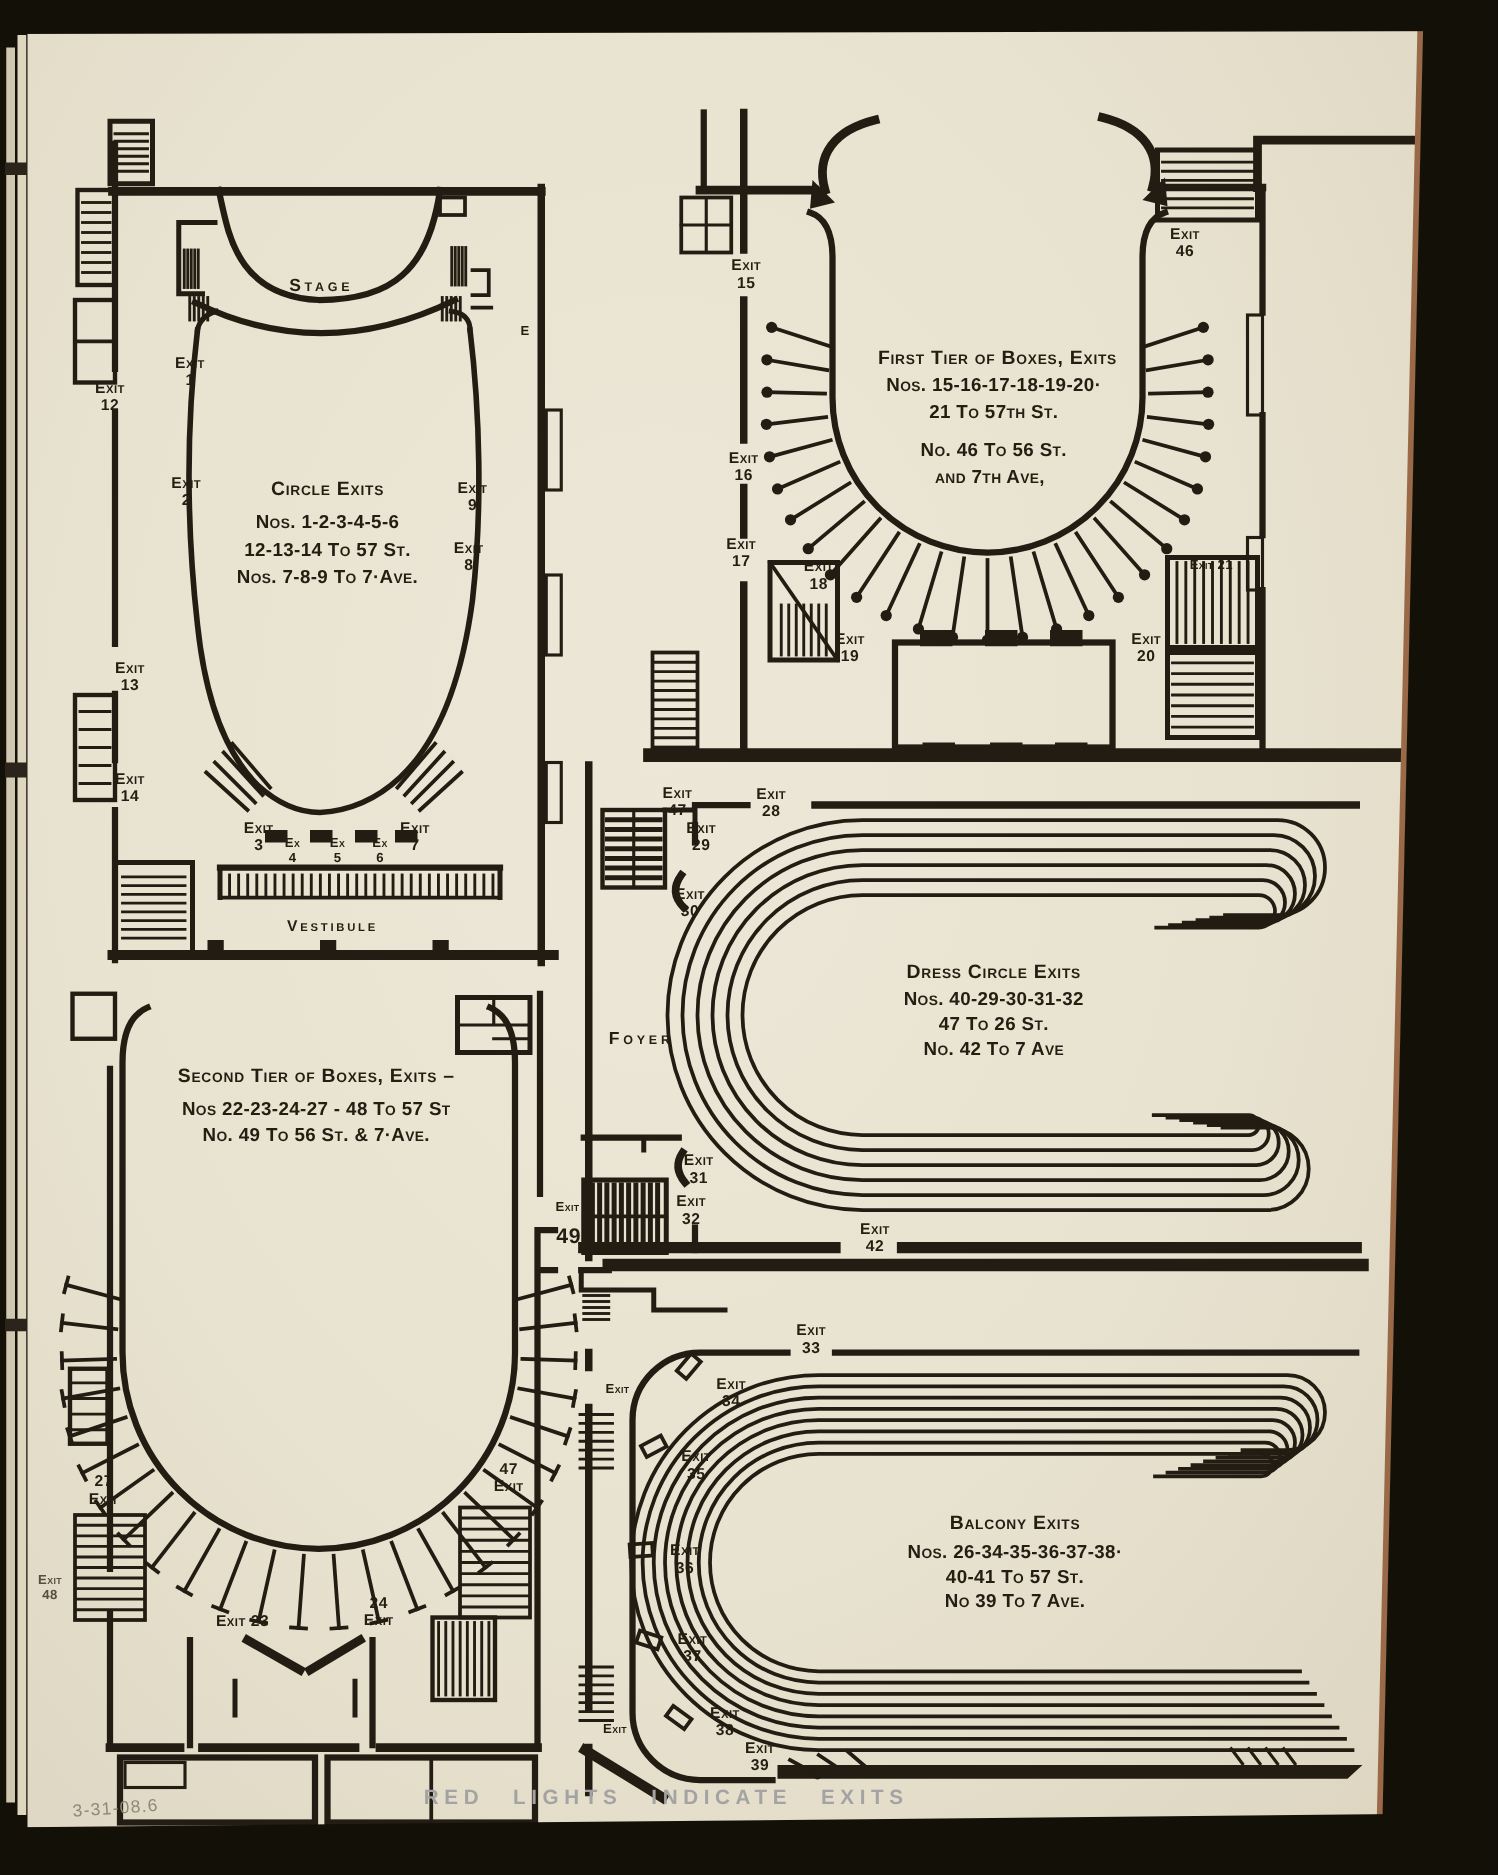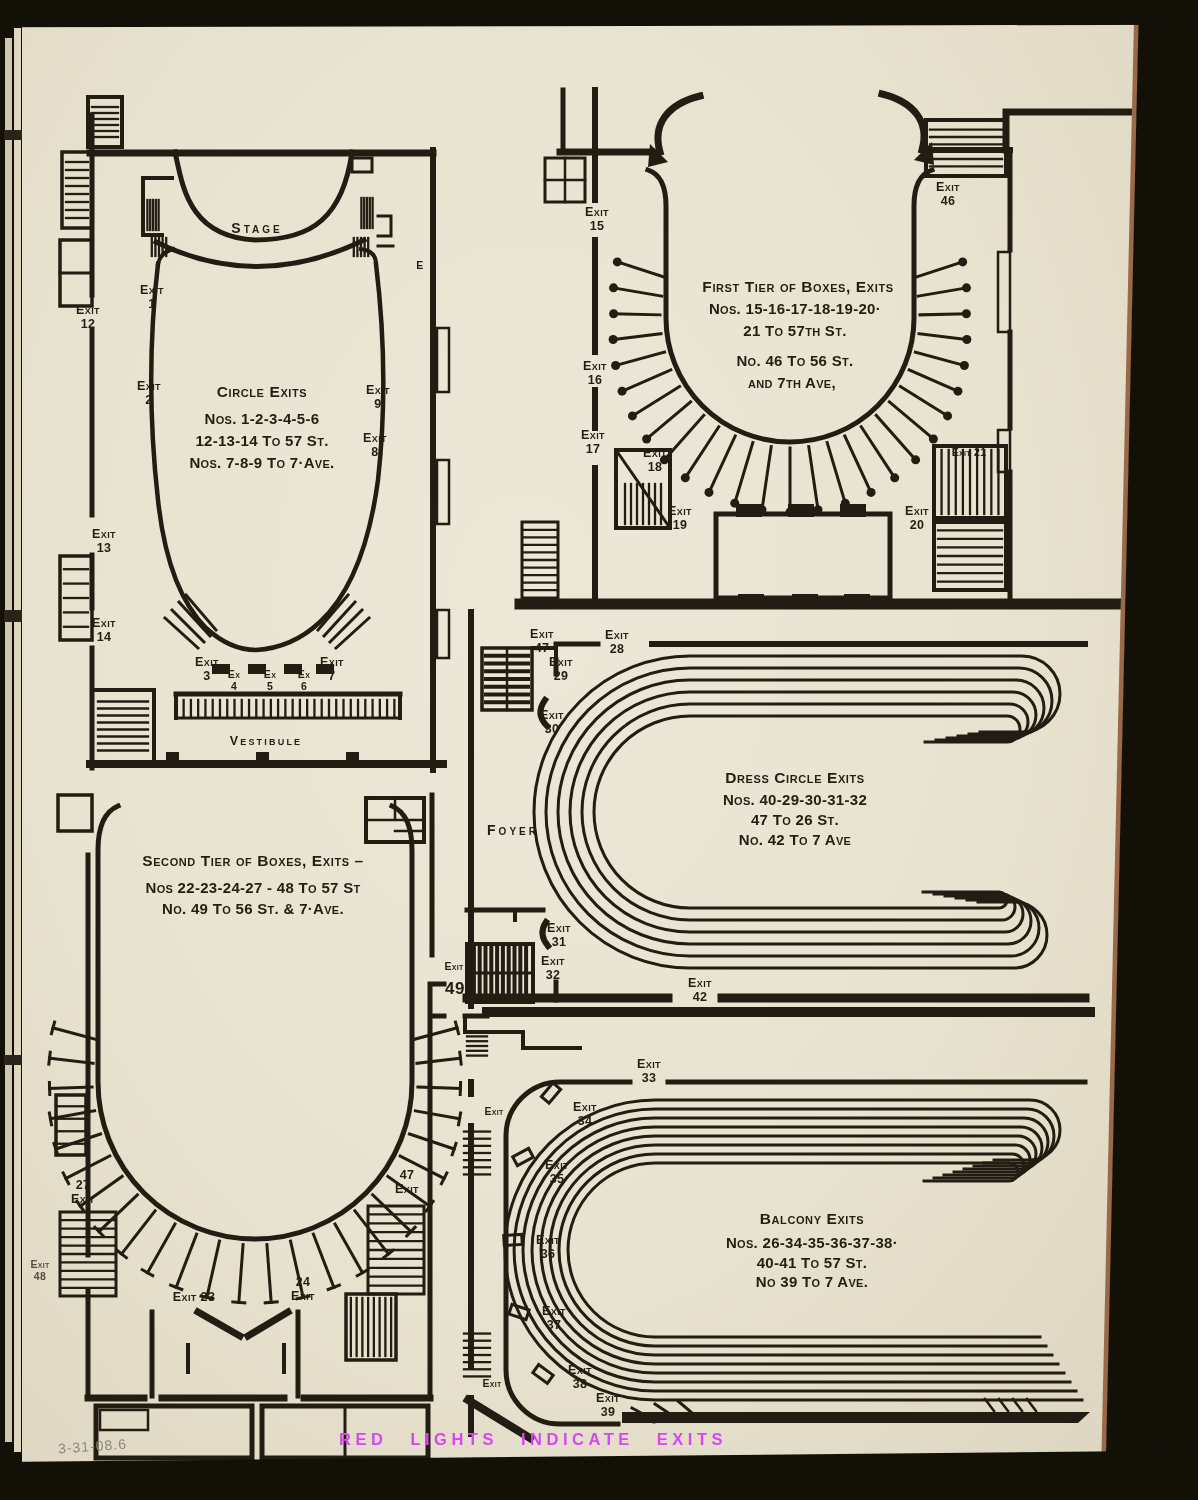--- a/index.html
+++ b/index.html
@@ -24,21 +24,21 @@
        font-variant:small-caps;white-space:pre-line;text-align:center;line-height:1.12;}
   .x  {font-size:12.5px;letter-spacing:.4px;}
   .xs {font-size:10.5px;letter-spacing:.3px;}
   .t  {font-size:15.5px;letter-spacing:.6px;}
   .i  {font-size:15px;letter-spacing:.3px;}
   .cap{font-size:14px;letter-spacing:3px;margin-top:17px;}
   .capsm{font-size:12.5px;letter-spacing:2.2px;}
   .num{font-size:17px;letter-spacing:.5px;}
   .dim{color:#564e3e;}
   .footer{position:absolute;transform:translate(-50%,-50%);left:533px;top:1439px;
-          font-size:16.5px;font-weight:700;letter-spacing:4.5px;word-spacing:14px;color:#d946ef;}
+          font-size:16.5px;font-weight:700;letter-spacing:4.5px;word-spacing:14px;color:#a3a3a3;}
   .note{position:absolute;left:58px;top:1438px;transform:rotate(-4deg);color:#8f897a;
         font-size:14px;letter-spacing:1px;}
 </style>
 </head>
 <body>
 
 <div class="scene">
 
   <div class="strip" style="left:5px;top:38px;width:7px;height:1404px"></div>
   <div class="strip" style="left:14px;top:28px;width:7px;height:1424px;background:#ded6bf"></div>

